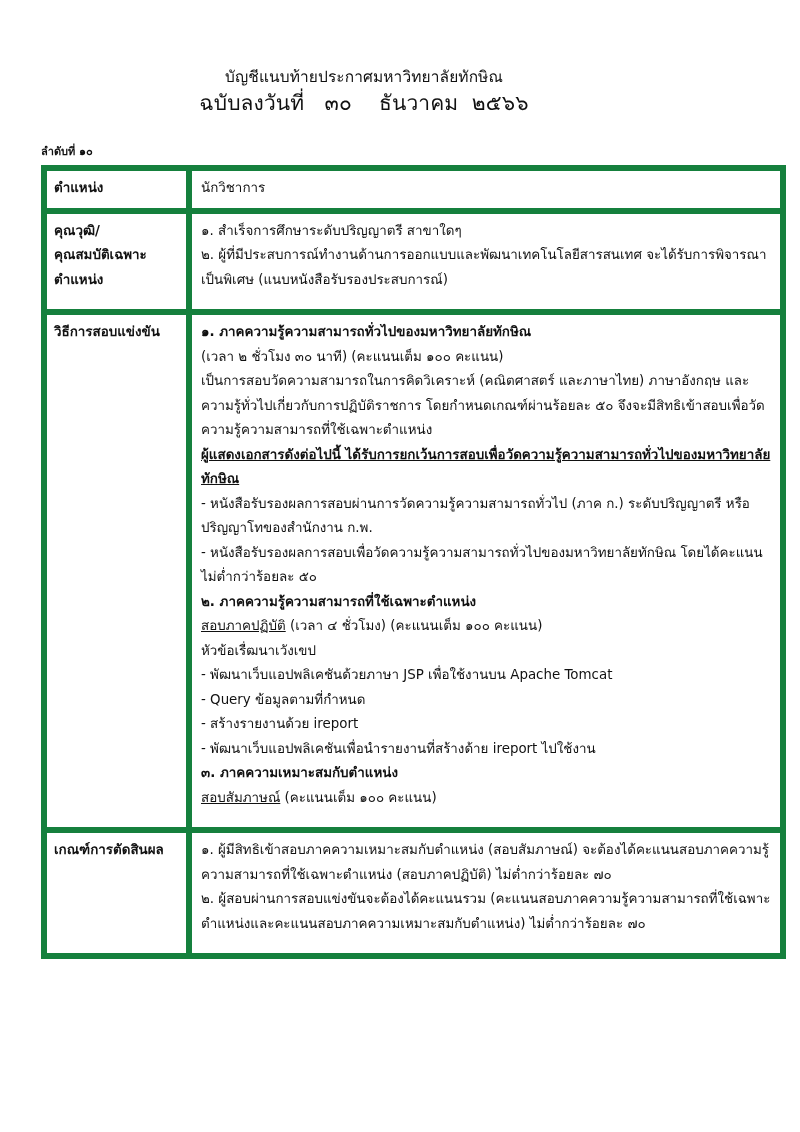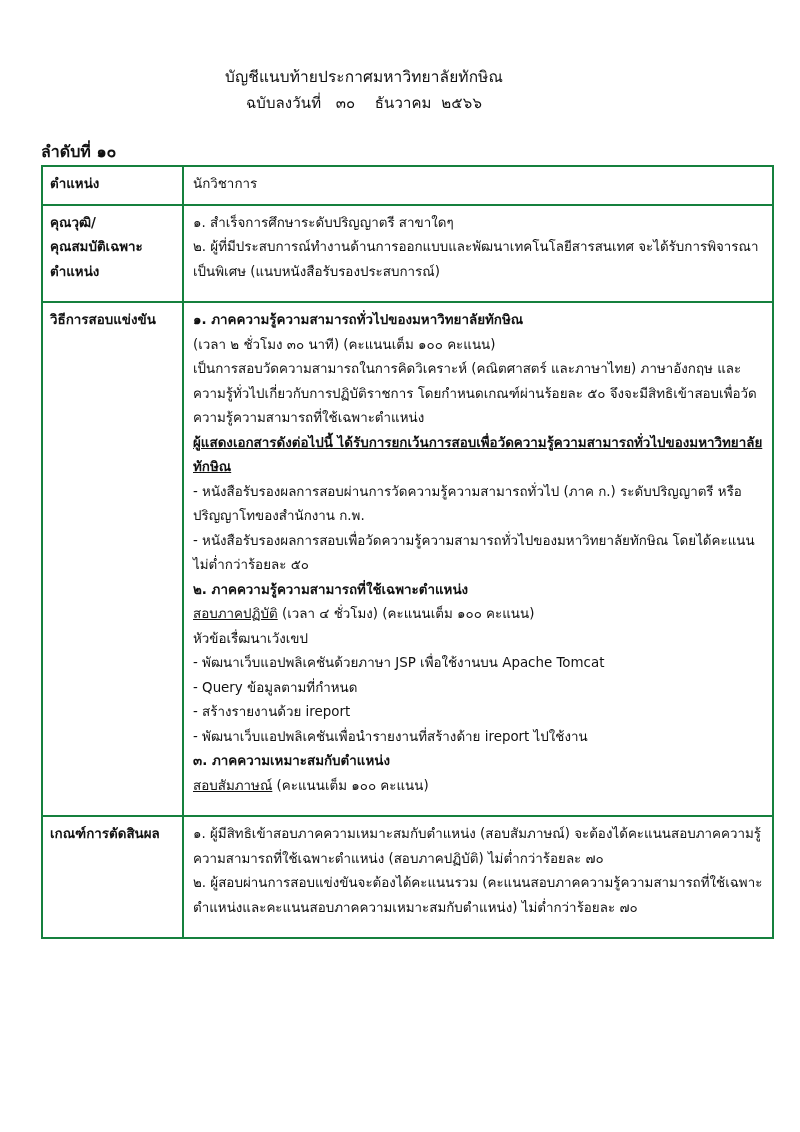--- a/index.html
+++ b/index.html
@@ -29,47 +29,47 @@
     text-align: center;
     padding-top: 64px;
   }
   .doc-title-line {
     font-size: 15.5px;
     line-height: 26px;
     letter-spacing: 0.1px;
     white-space: pre;
   }
   .doc-subtitle-line {
-    font-size: 15px;
+    font-size: 21px;
     line-height: 26px;
     letter-spacing: 0.1px;
     white-space: pre;
   }
 
   
   .seq-label {
     position: absolute;
     left: 41px;
     top: 143px;
-    font-size: 16px;
+    font-size: 11px;
     font-weight: bold;
     line-height: 18px;
   }
 
   
   .spec-table {
     position: absolute;
     left: 41px;
     top: 165px;
     width: 695px;
     border-collapse: collapse;
     table-layout: fixed;
   }
   .spec-table td {
-    border: 2px solid #15803d;
+    border: 6px solid #15803d;
     vertical-align: top;
     padding: 5px 8px 7px 8px;
     font-size: 13.4px;
     line-height: 24.5px;
   }
   .spec-table td.label-cell {
     width: 124px;
     font-weight: bold;
     padding-left: 7px;
   }

